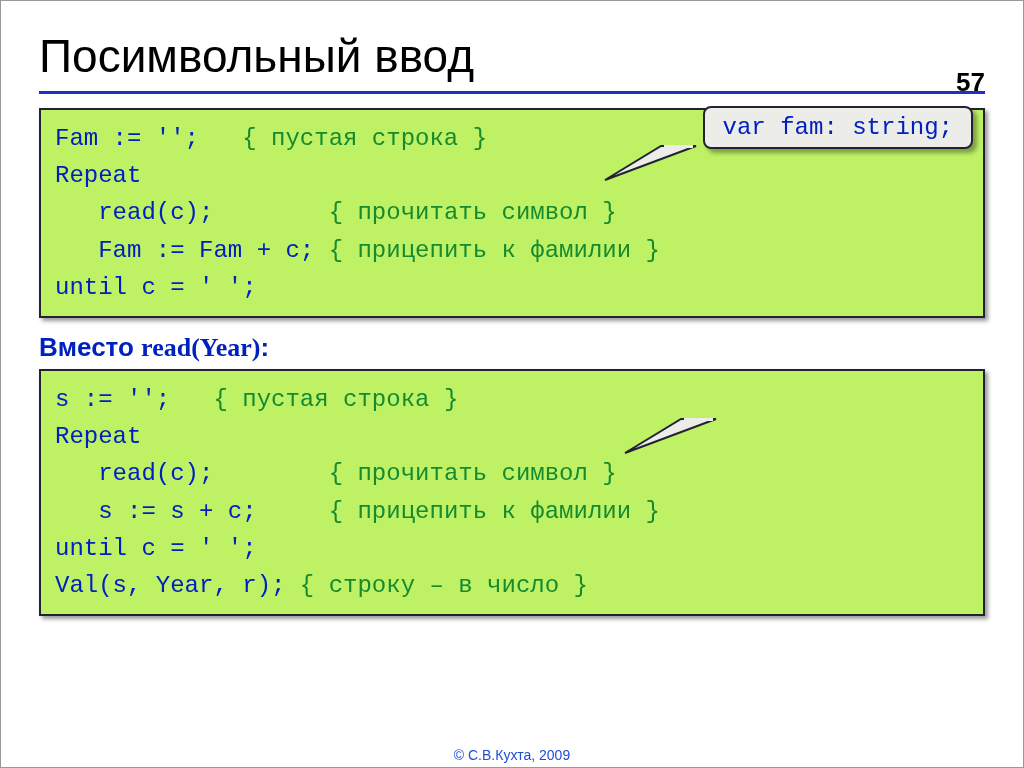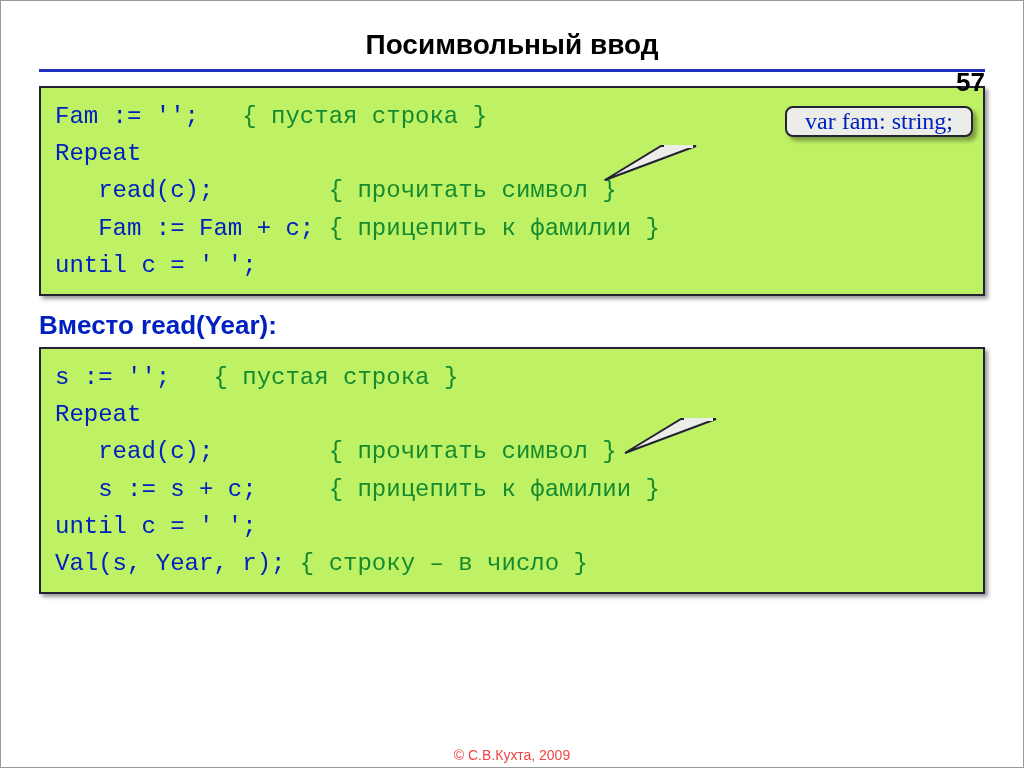--- a/index.html
+++ b/index.html
@@ -21,71 +21,70 @@
   .pagenum {
     position: absolute;
     top: 22px;
     right: 38px;
     font-size: 26px;
     font-weight: bold;
     color: #000;
     margin-top: 44px;
   }
   .title {
-    font-size: 28px;
-    font-weight: bold;
+    font-size: 46px;
+    font-weight: normal;
     color: #000;
     margin-top: 8px;
     margin-bottom: 8px;
-    text-align: center;
   }
   .hr {
     border: none;
     border-top: 3px solid #2030c0;
     margin-bottom: 14px;
   }
   .subhead {
     font-size: 26px;
     color: #0020c0;
     font-weight: bold;
     margin-bottom: 6px;
   }
-  .subhead .mono { font-family: Liberation Sans, sans-serif; }
+  .subhead .mono { font-family: Liberation Serif, serif; }
   .codebox {
     background: #bef264;
     border: 2px solid #223;
     box-shadow: 3px 3px 4px rgba(0,0,0,0.4);
     padding: 10px 14px 10px 14px;
     font-family: "Courier New", monospace;
     font-size: 24px;
     line-height: 1.55;
     color: #0020c0;
     margin-bottom: 14px;
     white-space: pre;
   }
   .comment { color: #168a2f; }
   .callout {
     position: absolute;
     background: #ecece8;
     border: 2px solid #223;
     box-shadow: 4px 4px 4px rgba(0,0,0,0.35);
     border-radius: 8px;
-    padding: 0 18px;
-    font-family: Liberation Serif, serif;
+    padding: 6px 18px;
+    font-family: Liberation Mono, monospace;
     font-size: 24px;
     color: #0020c0;
     z-index: 10;
   }
   .footer {
     position: absolute;
     bottom: 4px;
     left: 0; right: 0;
     text-align: center;
     font-size: 14px;
-    color: #ef4444;
+    color: #1d4ed8;
   }
 </style>
 </head>
 <body>
 
 <div class="slide">
   <div class="pagenum">57</div>
   <h1 class="title">Посимвольный ввод</h1>
   <hr class="hr">
 

